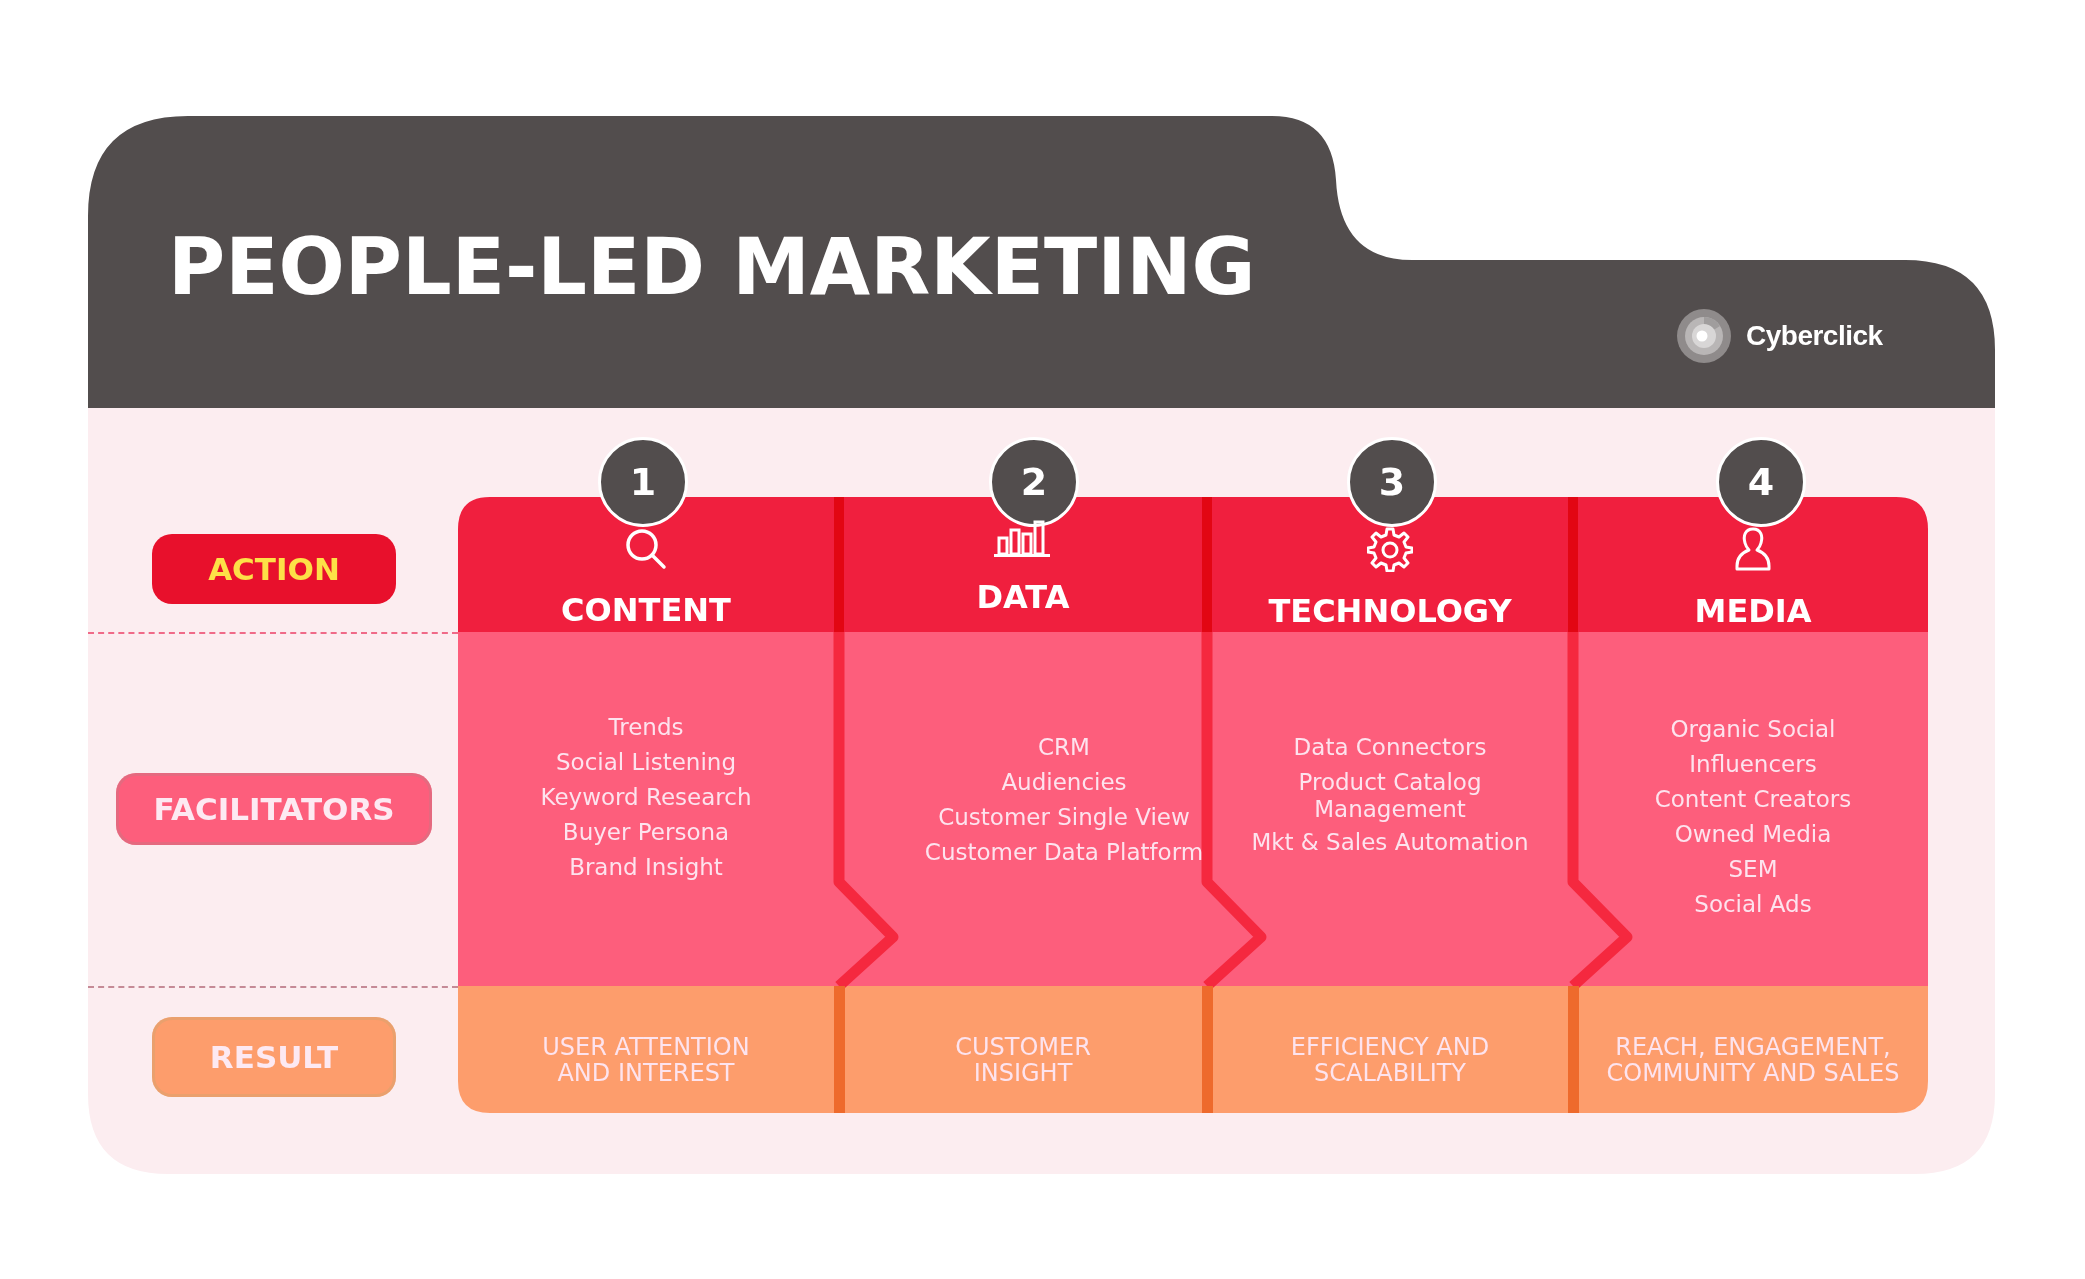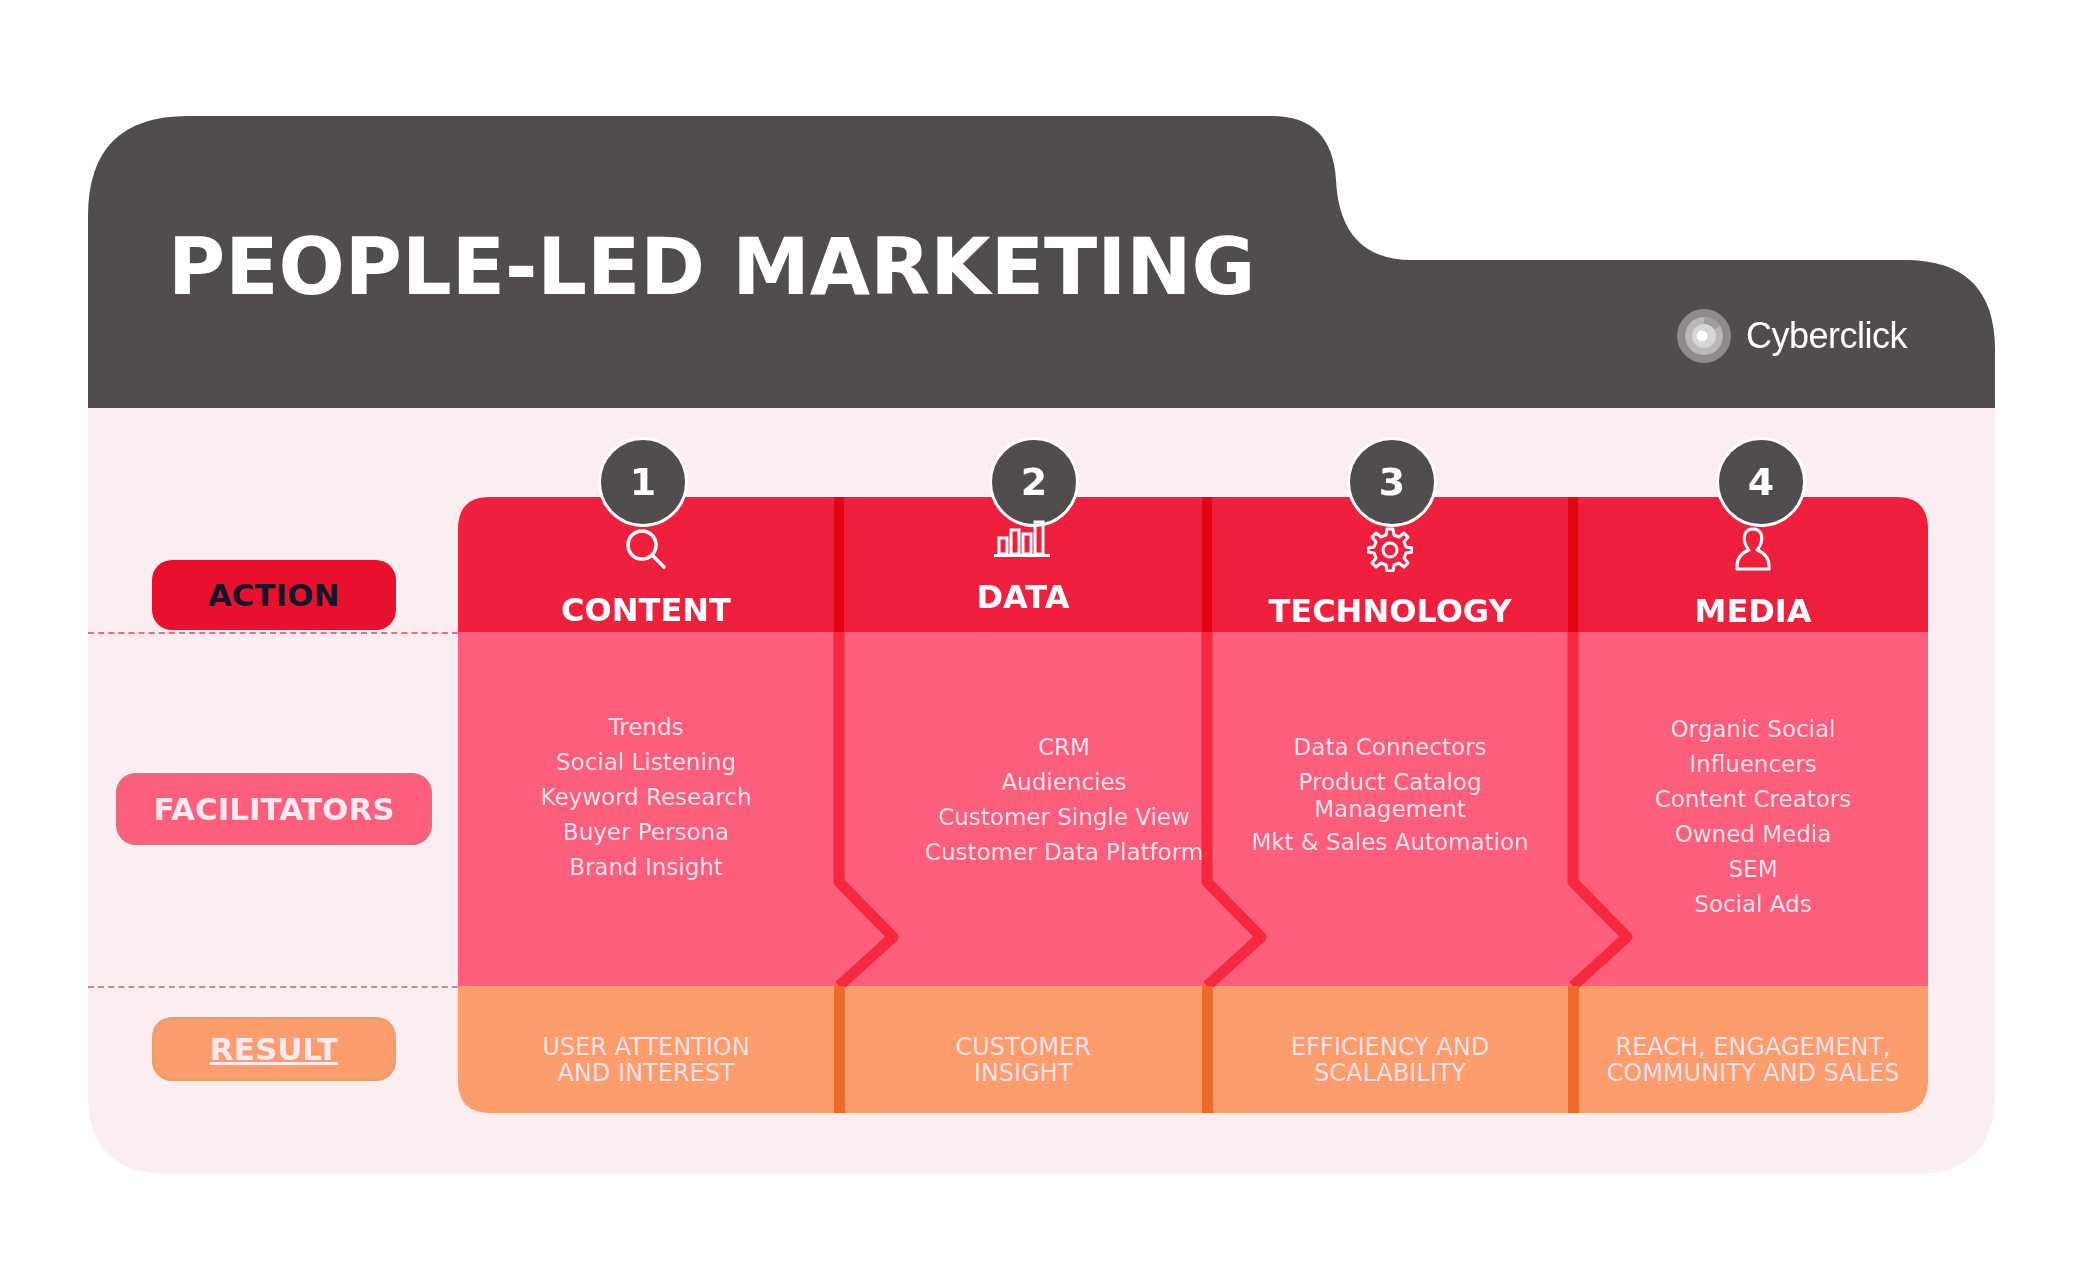--- a/index.html
+++ b/index.html
@@ -1,24 +1,24 @@
 <!DOCTYPE html>
 <html><head>
 <meta charset="utf-8">
 <style>
   html,body{margin:0;padding:0;background:#ffffff;}
   body{width:2085px;height:1279px;position:relative;overflow:hidden;font-family:"DejaVu Sans","Liberation Sans",sans-serif;}
   #frame{position:absolute;left:0;top:0;}
   .title{position:absolute;left:168px;top:222px;color:#fff;font-weight:bold;font-size:78px;letter-spacing:0px;white-space:nowrap;font-family:"DejaVu Sans",sans-serif;}
   .logo{position:absolute;left:1676px;top:308px;display:flex;align-items:center;gap:14px;}
-  .logo-text{color:#fff;font-weight:normal;font-size:36px;font-family:"Liberation Sans",sans-serif;letter-spacing:-0.5px;}
+  .logo-text{color:#fff;font-weight:bold;font-size:28px;font-family:"Liberation Sans",sans-serif;letter-spacing:-0.5px;}
   .pill{position:absolute;border-radius:20px;display:flex;align-items:center;justify-content:center;font-weight:bold;font-family:"DejaVu Sans",sans-serif;}
-  .pill-action{left:152px;top:560px;width:244px;height:70px;background:#e8102c;color:#0f172a;font-size:31px;}
+  .pill-action{left:152px;top:534px;width:244px;height:70px;background:#e8102c;color:#fde047;font-size:31px;}
   .pill-fac{left:116px;top:773px;width:316px;height:72px;background:#fd5e7c;color:#fde9f2;font-size:31px;box-shadow:inset 0 0 0 3px rgba(200,120,130,0.45);}
-  .pill-res{left:152px;top:1017px;width:244px;height:64px;background:#fd9d6c;color:#fde9f2;font-size:31px;box-shadow:inset 0 0 0 3px rgba(210,165,110,0.45);text-decoration:underline;}
+  .pill-res{left:152px;top:1017px;width:244px;height:80px;background:#fd9d6c;color:#fde9f2;font-size:31px;box-shadow:inset 0 0 0 3px rgba(210,165,110,0.45);}
   .dash{position:absolute;left:88px;width:370px;height:0;border-top:2px dashed #f06a88;}
   .num{position:absolute;width:84px;height:84px;border-radius:50%;background:#524d4d;border:3px solid #fff;color:#fff;font-weight:bold;font-size:38px;display:flex;align-items:center;justify-content:center;font-family:"DejaVu Sans",sans-serif;z-index:3;}
   .col-head{position:absolute;top:540px;height:76px;display:flex;align-items:center;justify-content:center;gap:20px;color:#fff;font-weight:bold;font-size:32px;z-index:3;font-family:"DejaVu Sans",sans-serif;flex-direction:column;}
   .col-head svg{flex:none;}
   .fac-list{position:absolute;display:flex;flex-direction:column;align-items:center;color:#fde3ee;font-size:23px;line-height:35px;text-align:center;z-index:3;font-family:"DejaVu Sans",sans-serif;}
   .fac-list .tight{line-height:27px;}
   .res-text{position:absolute;top:1030px;height:60px;display:flex;align-items:center;justify-content:center;text-align:center;color:#fde3ee;font-weight:normal;font-size:24px;line-height:26px;z-index:3;font-family:"DejaVu Sans",sans-serif;}
 </style>
 </head>
 <body>

